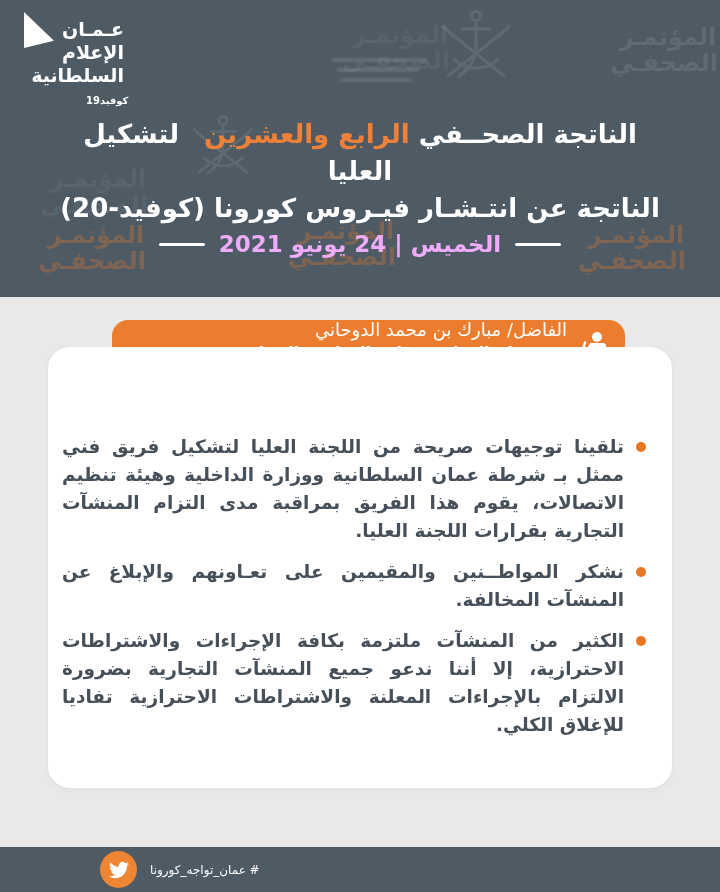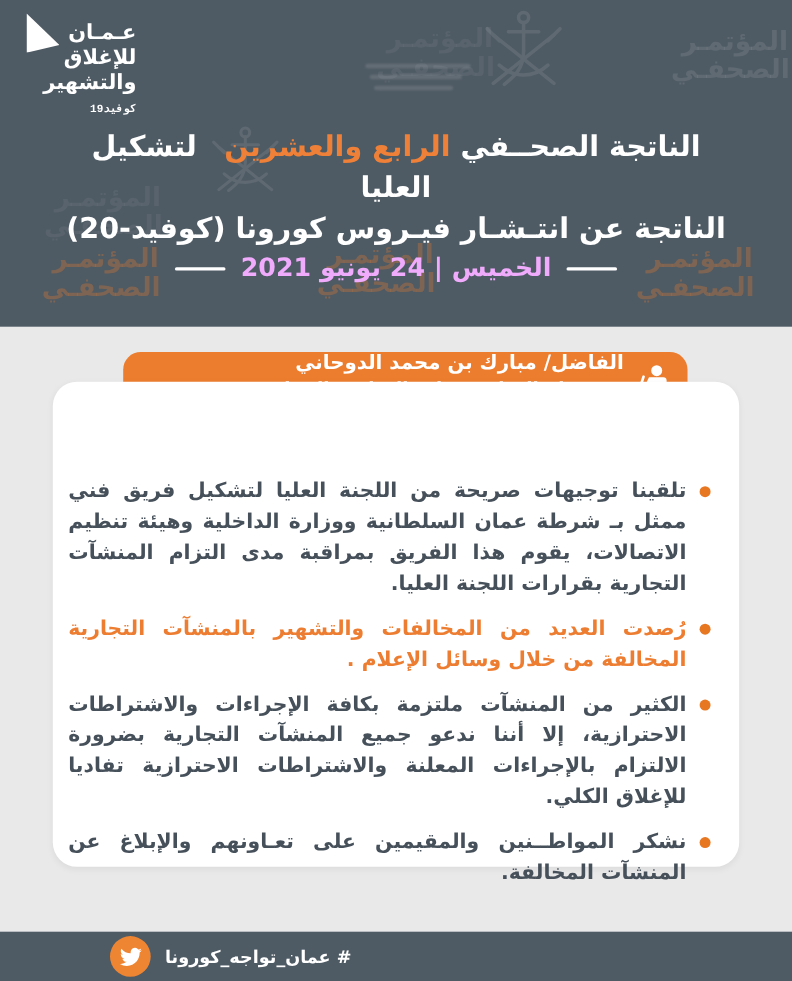--- a/index.html
+++ b/index.html
@@ -19,61 +19,61 @@
   .wm-emblem{position:absolute;opacity:0.09;pointer-events:none;}
   .wm-caption{position:absolute;width:96px;height:4px;border-radius:2px;
               background:rgba(255,255,255,0.12);filter:blur(1px);}
 
   
   .logo{position:absolute;top:10px;left:24px;width:112px;}
   .logo-triangle{position:absolute;left:0;top:2px;width:30px;height:36px;background:#ffffff;
                  clip-path:polygon(0 0,100% 80%,0 100%);}
   .logo-text{position:absolute;left:22px;top:8px;width:78px;direction:rtl;text-align:right;
              color:#ffffff;font-weight:bold;font-size:19px;line-height:23px;}
-  .logo-covid{display:flex;direction:rtl;align-items:center;justify-content:space-between;
-              gap:20px;margin-top:2px;color:#ffffff;font-size:10px;font-weight:bold;font-family:Liberation Mono, monospace;}
+  .logo-covid{display:flex;direction:rtl;align-items:center;justify-content:flex-end;
+              gap:20px;margin-top:2px;color:#ffffff;font-size:10px;font-weight:bold;}
   .covid-dash{display:inline-block;width:22px;height:2px;background:#ffffff;}
   .covid-dot{display:inline-block;width:3px;height:3px;border-radius:50%;background:#ffffff;}
 
   
   .title{position:absolute;top:116px;left:60px;width:600px;direction:rtl;text-align:center;
          color:#ffffff;font-weight:bold;font-size:26px;line-height:37px;}
   .title .hl{color:#ef8038;margin-left:16px;}
   .title-l2{word-spacing:7px;}
   .date-row{position:absolute;top:231px;left:60px;width:600px;display:flex;direction:rtl;
             align-items:center;justify-content:center;gap:14px;}
   .date-dash{width:46px;height:3px;background:#ffffff;border-radius:2px;}
   .date-text{direction:rtl;color:#f0abfc;font-weight:bold;font-size:23px;white-space:nowrap;}
 
   
   .badge{position:absolute;left:112px;top:320px;width:513px;height:66px;background:#ec7d2e;
          border-radius:16px;display:flex;direction:rtl;align-items:center;
          padding:0 14px;box-sizing:border-box;gap:10px;}
   .badge-icon{flex:0 0 34px;height:44px;}
   .badge-texts{flex:1;direction:rtl;text-align:right;color:#ffffff;}
-  .badge-name{font-weight:bold;font-size:18px;line-height:24px;}
+  .badge-name{font-weight:normal;font-size:18px;line-height:24px;}
   .badge-role{font-size:16.5px;line-height:23px;font-weight:bold;opacity:0.97;}
 
   
   .card{position:absolute;left:48px;top:347px;width:624px;height:441px;background:#ffffff;
         border-radius:22px;box-shadow:0 2px 6px rgba(0,0,0,0.05);box-sizing:border-box;}
   .bullets{list-style:none;margin:0;padding:86px 26px 0 14px;direction:rtl;}
   .bullets li{position:relative;padding-right:22px;margin-bottom:13px;
               text-align:justify;font-weight:bold;font-size:18.5px;line-height:28px;
               color:#46505a;}
   .bullets li::before{content:"";position:absolute;right:0;top:9px;width:10px;height:10px;
               border-radius:50%;background:#e87722;}
   .bullets li.orange{color:#ed7d31;}
 
   
   .tw-circle{position:absolute;left:100px;top:851px;width:37px;height:37px;border-radius:50%;
              background:#ee8533;display:flex;align-items:center;justify-content:center;}
   .tw-circle svg{width:20px;height:20px;fill:#ffffff;}
   .hashtag{position:absolute;left:150px;top:857px;height:26px;line-height:26px;
-           color:#ffffff;font-weight:bold;font-size:16px;direction:ltr;unicode-bidi:plaintext;}
+           color:#ffffff;font-weight:normal;font-size:12px;direction:ltr;unicode-bidi:plaintext;}
 </style>
 </head>
 <body>
 
 <div class="poster">
 
   <div class="header">
 
     <svg class="wm-emblem" style="left:428px;top:4px;width:96px;height:92px;" viewBox="0 0 100 100">
       <g stroke="#ffffff" stroke-width="3.5" fill="none" stroke-linecap="round">
@@ -127,22 +127,22 @@
     </div>
     <div class="wm-text wm-orange" style="left:586px;top:222px;width:100px;">
       <span>المؤتمـر</span><br>
       <span>الصحفـي</span>
     </div>
 
     <div class="logo">
       <div class="logo-triangle"></div>
       <div class="logo-text">
         <div>عـمـان</div>
-        <div>للإغلاق</div>
-        <div>والتشهير</div>
+        <div>الإعلام</div>
+        <div>السلطانية</div>
         <div class="logo-covid">
           <span>كوفيد19</span>
           <span class="covid-dash"></span>
           <span class="covid-dot"></span>
         </div>
       </div>
     </div>
 
     <div class="title">
       <div>
@@ -172,23 +172,22 @@
     </svg>
     <div class="badge-texts">
       <div class="badge-name">الفاضل/ مبارك بن محمد الدوحاني</div>
       <div class="badge-role">مدير عام التجارة بوزارة التجارة والصناعة وترويج الاستثمار</div>
     </div>
   </div>
 
   <div class="card">
     <ul class="bullets">
       <li><span>تلقينا توجيهات صريحة من اللجنة العليا لتشكيل فريق فني ممثل بـ شرطة عمان السلطانية ووزارة الداخلية وهيئة تنظيم الاتصالات، يقوم هذا الفريق بمراقبة مدى التزام المنشآت التجارية بقرارات اللجنة العليا.</span></li>
-      <li class="orange"><span>رُصدت العديد من المخالفات والتشهير بالمنشآت التجارية المخالفة من خلال وسائل الإعلام .</span></li>
+      <li><span>نشكر المواطــنين والمقيمين على تعـاونهم والإبلاغ عن المنشآت المخالفة.</span></li>
       <li><span>الكثير من المنشآت ملتزمة بكافة الإجراءات والاشتراطات الاحترازية، إلا أننا ندعو جميع المنشآت التجارية بضرورة الالتزام بالإجراءات المعلنة والاشتراطات الاحترازية تفاديا للإغلاق الكلي.</span></li>
-      <li><span>نشكر المواطــنين والمقيمين على تعـاونهم والإبلاغ عن المنشآت المخالفة.</span></li>
     </ul>
   </div>
 
   <div class="footer"></div>
   <div class="tw-circle">
     <svg viewBox="0 0 24 24">
       <path d="M23.95 4.57a10 10 0 0 1-2.82.77 4.96 4.96 0 0 0 2.16-2.72c-.95.56-2.01.96-3.13 1.18A4.92 4.92 0 0 0 16.62 2c-2.72 0-4.92 2.2-4.92 4.92 0 .39.04.76.12 1.12A13.98 13.98 0 0 1 1.67 2.9a4.93 4.93 0 0 0-.67 2.48c0 1.7.87 3.21 2.19 4.1a4.9 4.9 0 0 1-2.23-.62v.06c0 2.39 1.7 4.37 3.95 4.83a4.94 4.94 0 0 1-2.22.08 4.93 4.93 0 0 0 4.6 3.42A9.87 9.87 0 0 1 0 19.54a13.94 13.94 0 0 0 7.55 2.21c9.05 0 14-7.5 14-13.99 0-.21 0-.42-.02-.63A10.01 10.01 0 0 0 24 4.59z"></path>
     </svg>
   </div>
   <div class="hashtag"># عمان_تواجه_كورونا</div>

